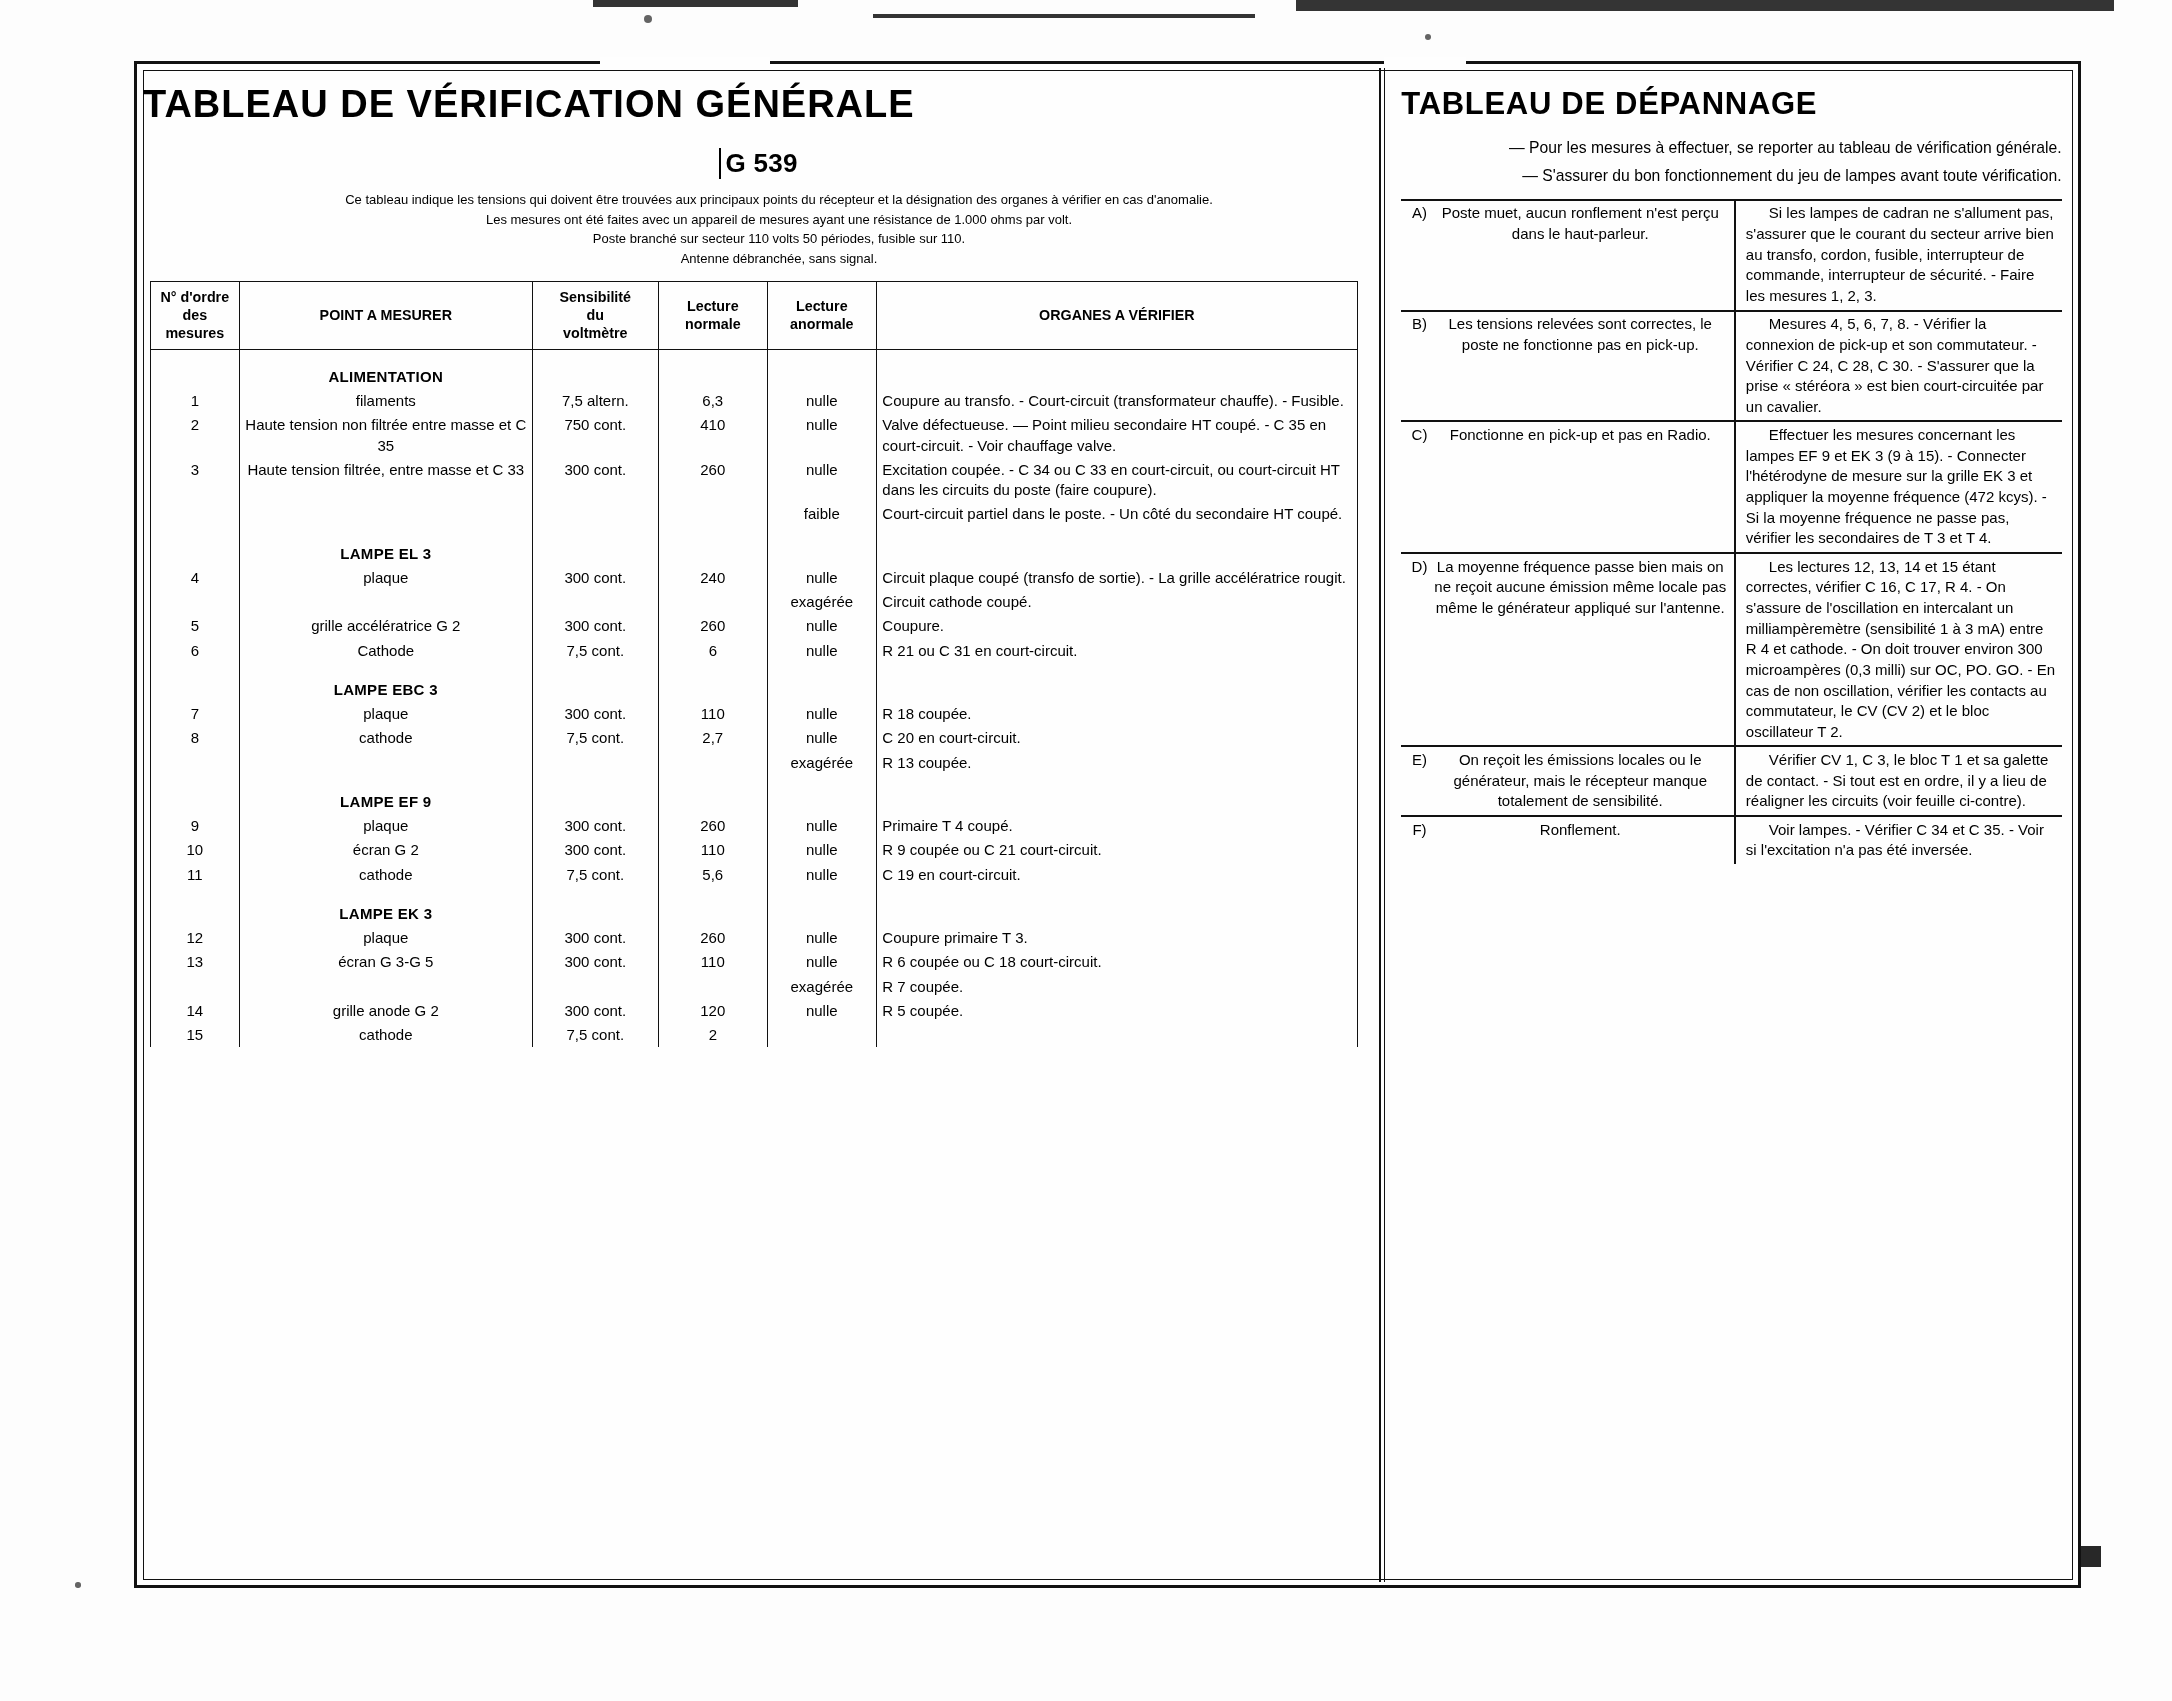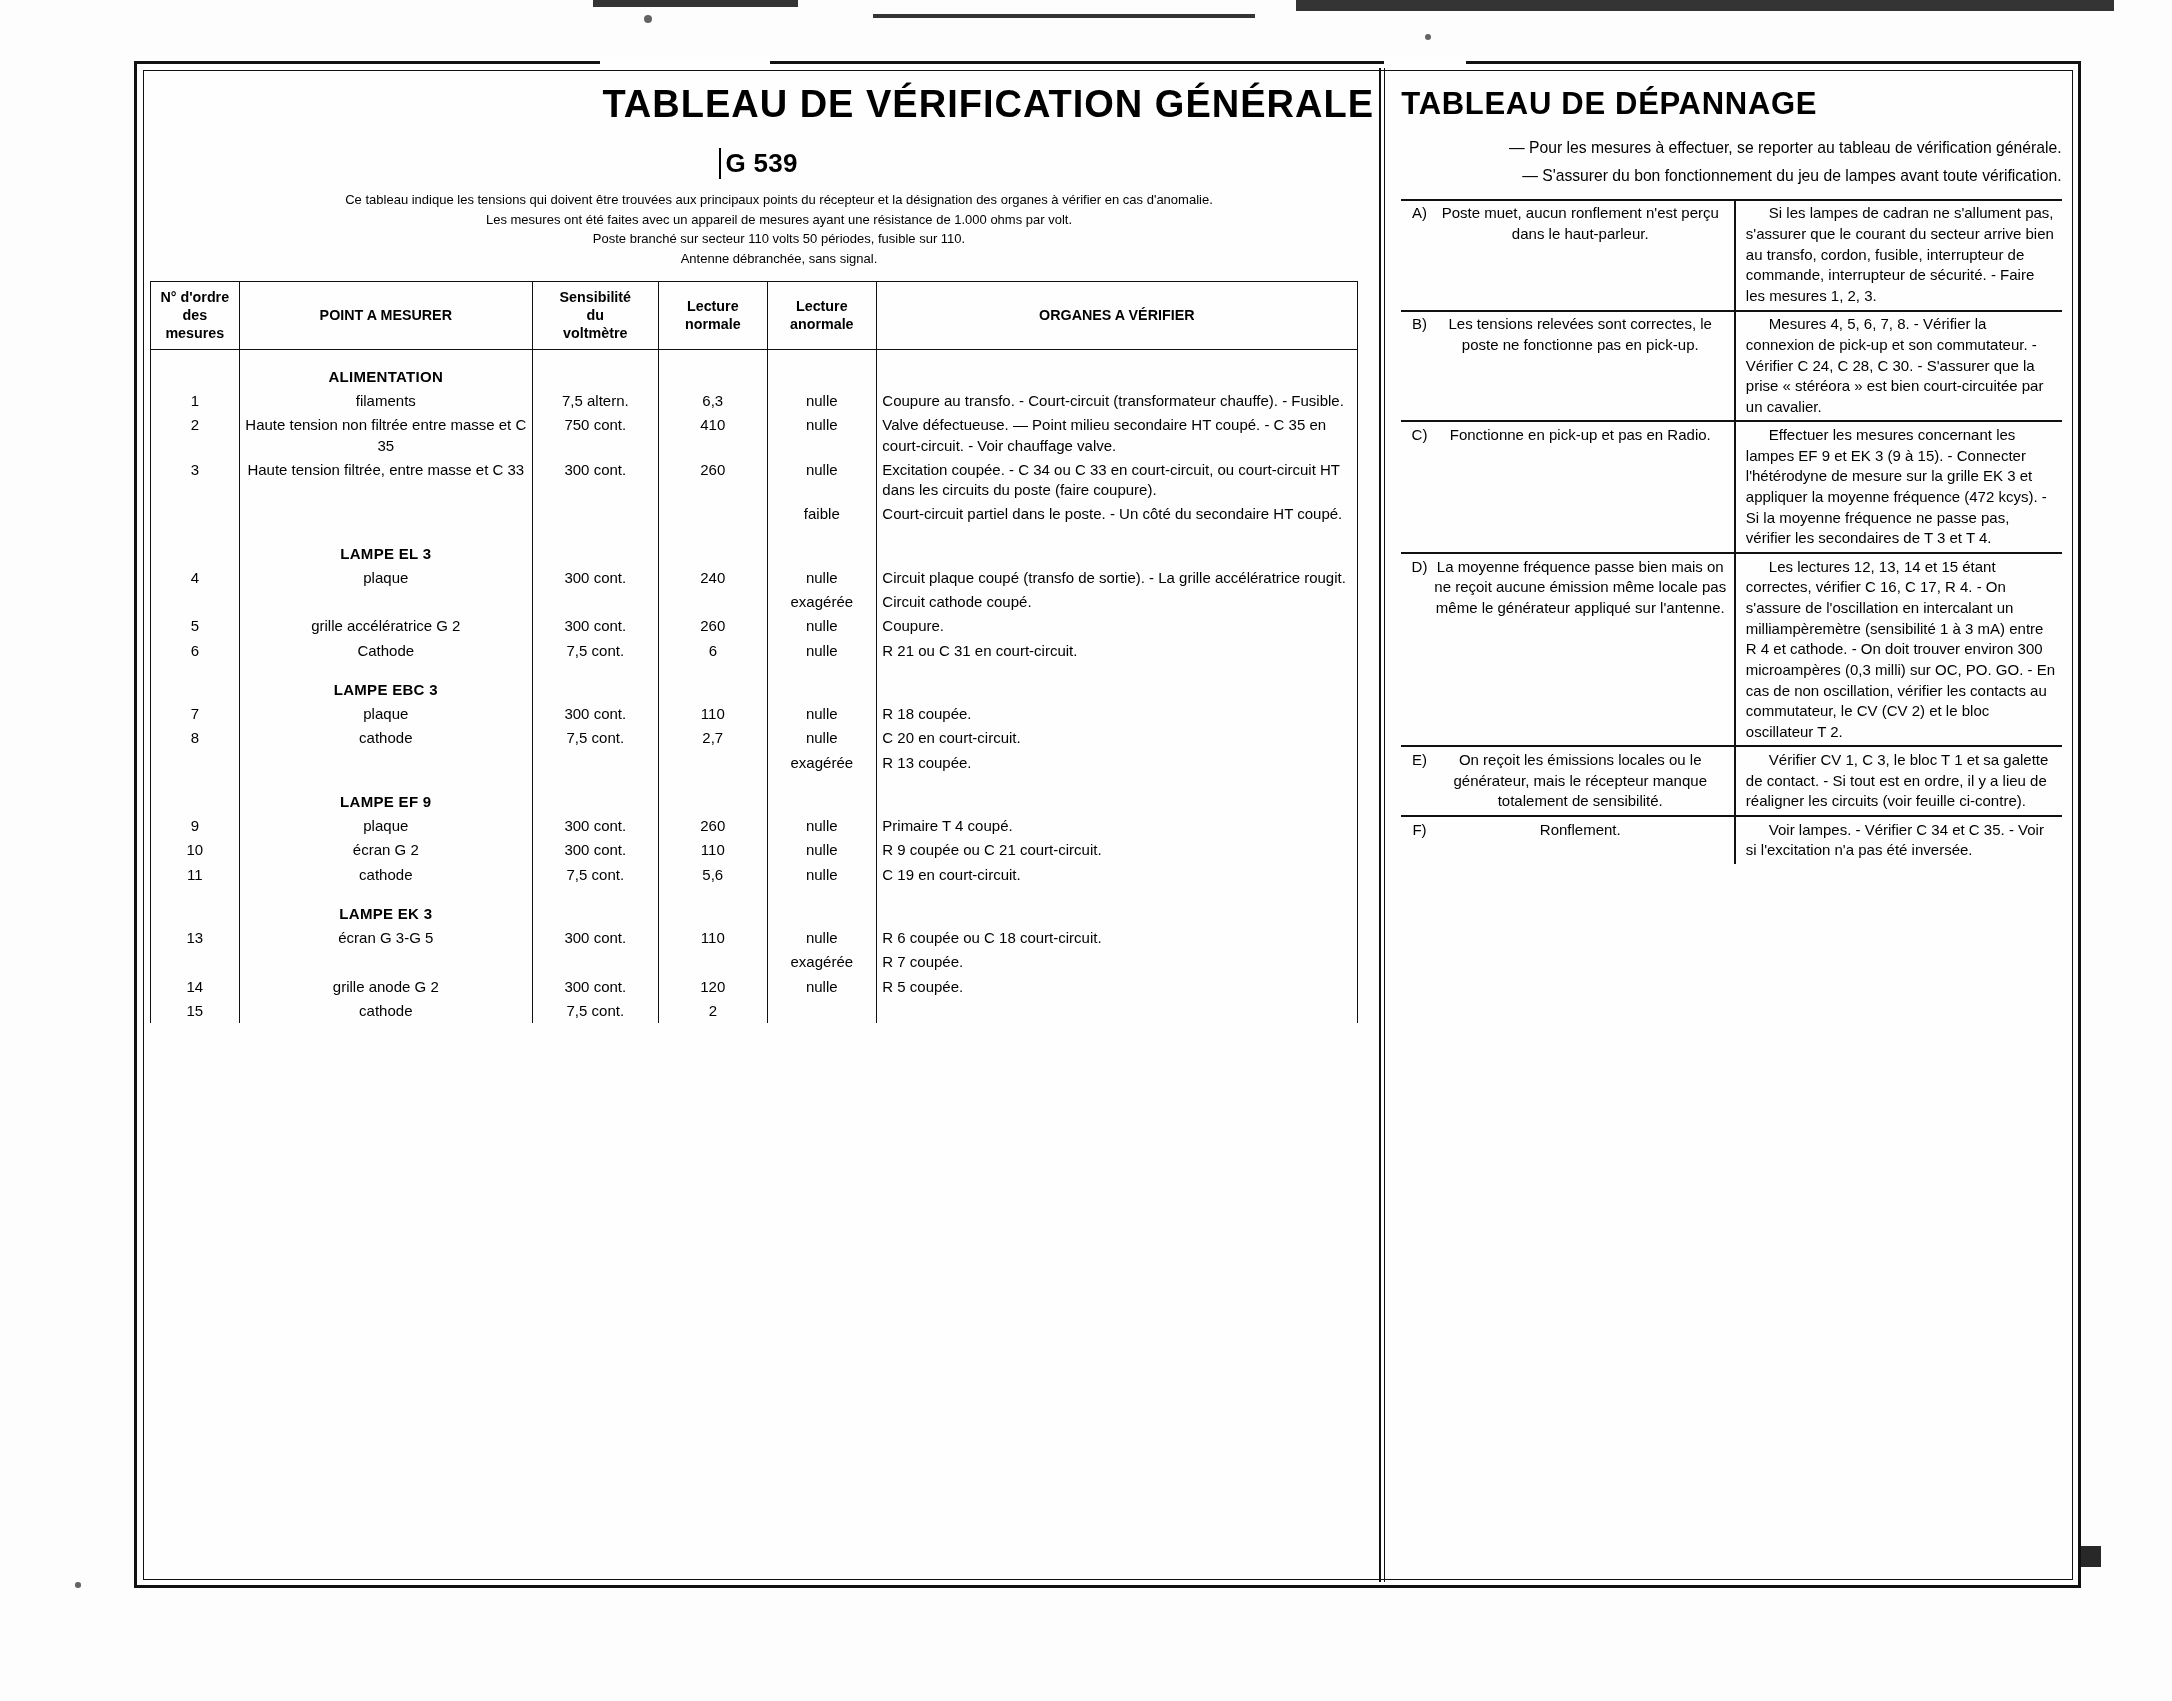--- a/index.html
+++ b/index.html
@@ -76,21 +76,21 @@
     flex: 1;
     position: relative;
     box-sizing: border-box;
     padding-left: 12.3px;
   }
 
   h1.main-title {
     font-size: 38px;
     font-weight: bold;
     letter-spacing: 1px;
-    text-align: right;
+    text-align: left;
     margin: 15px 0 0 0;
     font-family: "Liberation Sans", sans-serif;
   }
   .model {
     font-size: 26px;
     font-weight: bold;
     text-align: center;
     margin: 5.5px 0 0 0;
     letter-spacing: 0.3px;
   }
@@ -489,20 +489,28 @@
             </tr>
             <tr>
               <td class="c-center"></td>
               <td class="heading-cell">LAMPE EK 3</td>
               <td class="c-center"></td>
               <td class="c-center"></td>
               <td class="c-center"></td>
               <td class="c-left"></td>
             </tr>
             <tr>
+              <td class="c-center">12</td>
+              <td class="sub-cell">plaque</td>
+              <td class="c-center">300 cont.</td>
+              <td class="c-center">260</td>
+              <td class="c-center">nulle</td>
+              <td class="c-left">Coupure primaire T 3.</td>
+            </tr>
+            <tr>
               <td class="c-center">13</td>
               <td class="sub-cell">écran G 3-G 5</td>
               <td class="c-center">300 cont.</td>
               <td class="c-center">110</td>
               <td class="c-center">nulle</td>
               <td class="c-left">R 6 coupée ou C 18 court-circuit.</td>
             </tr>
             <tr>
               <td class="c-center"></td>
               <td class="sub-cell"></td>

